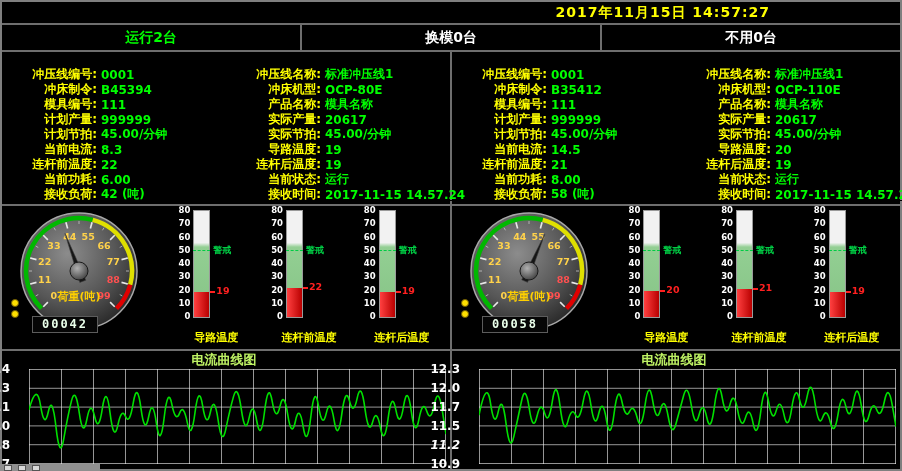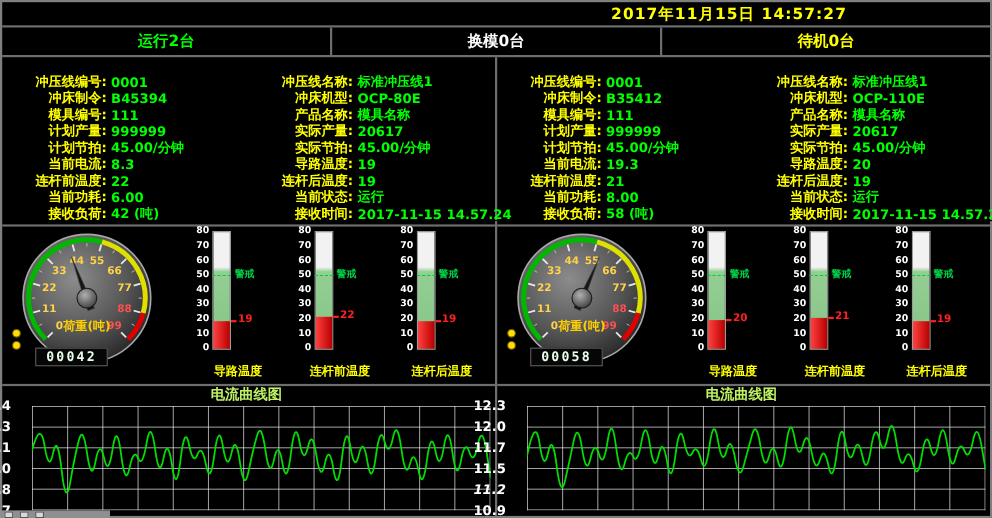--- a/index.html
+++ b/index.html
@@ -69,21 +69,21 @@
 
 <div class="screen">
 
   <div class="header">
     <span class="datetime">2017年11月15日  14:57:27</span>
   </div>
 
   <div class="status-bar" id="statusBar">
       <div class="status-cell" style="color: rgb(0, 255, 0);">运行2台</div>
       <div class="status-cell" style="color: rgb(255, 255, 255);">换模0台</div>
-      <div class="status-cell" style="color: rgb(255, 255, 0);">待机0台</div>
+      <div class="status-cell" style="color: rgb(255, 255, 255);">不用0台</div>
     </div>
 
   <div class="machines">
 
     <section class="machine" data-machine="0">
       <div class="info">
         <div class="info-col">
             <div class="info-row">
               <span class="lbl">冲压线编号:</span>
               <span class="val">0001</span>
@@ -359,21 +359,21 @@
             <div class="info-row">
               <span class="lbl">计划产量:</span>
               <span class="val">999999</span>
             </div>
             <div class="info-row">
               <span class="lbl">计划节拍:</span>
               <span class="val">45.00/分钟</span>
             </div>
             <div class="info-row">
               <span class="lbl">当前电流:</span>
-              <span class="val">19.3</span>
+              <span class="val">14.5</span>
             </div>
             <div class="info-row">
               <span class="lbl">连杆前温度:</span>
               <span class="val">21</span>
             </div>
             <div class="info-row">
               <span class="lbl">当前功耗:</span>
               <span class="val">8.00</span>
             </div>
             <div class="info-row">

